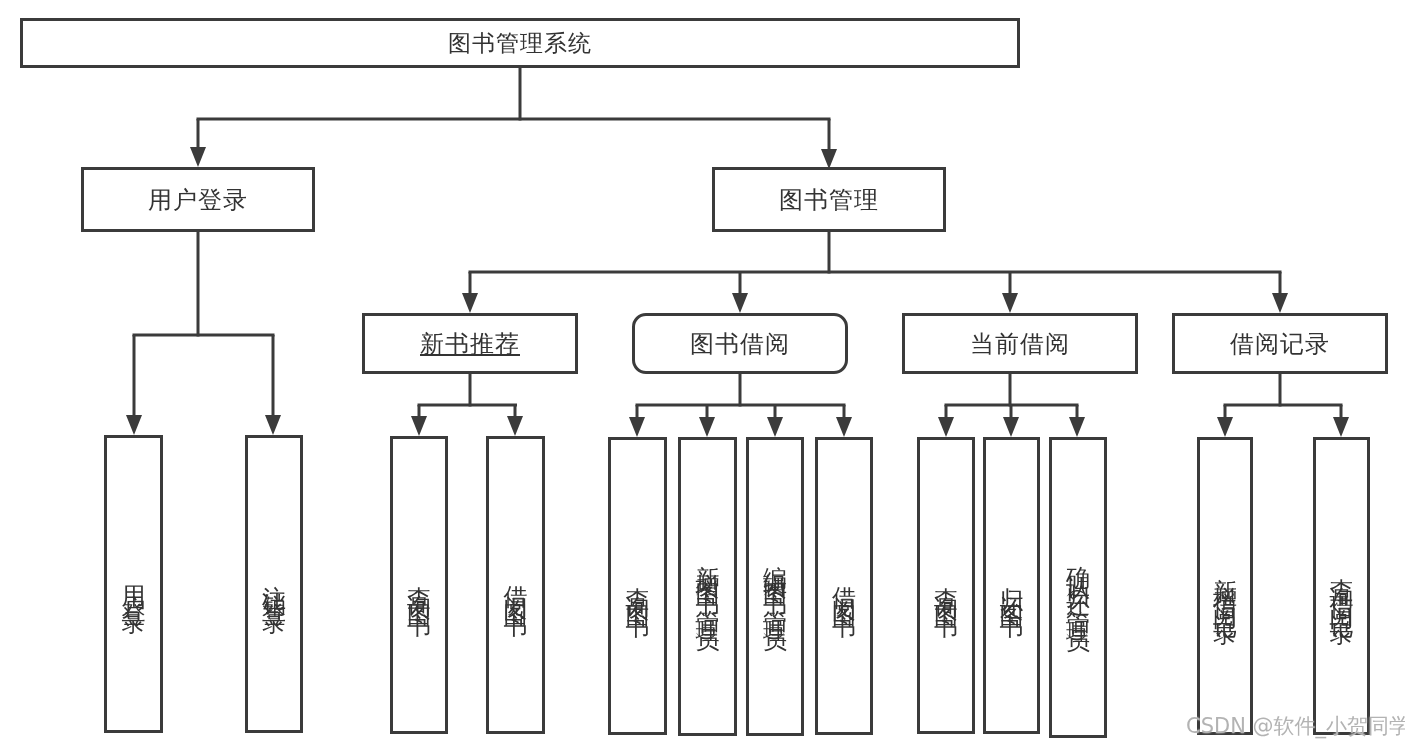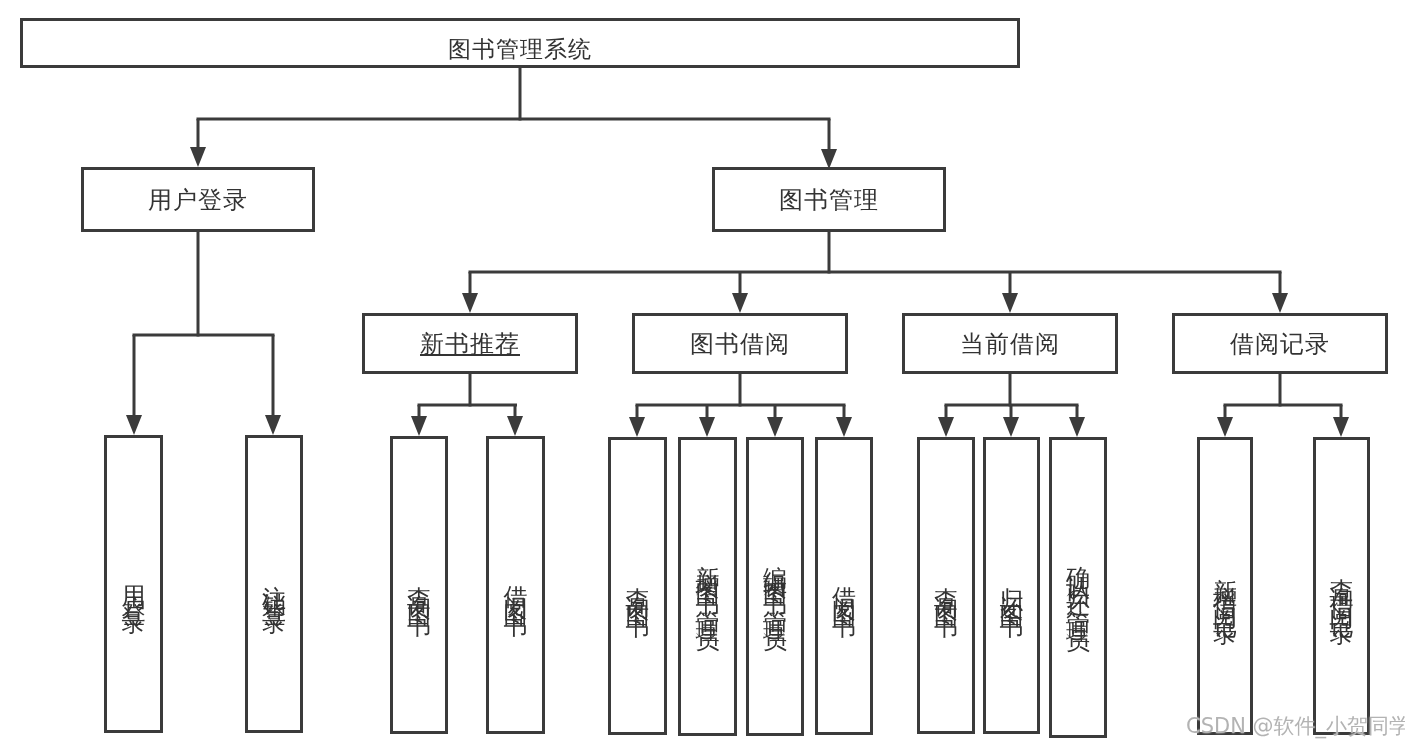--- a/index.html
+++ b/index.html
@@ -22,21 +22,21 @@
     position: absolute;
     box-sizing: border-box;
     border: 3px solid #3b3b3b;
     background: #ffffff;
     display: flex;
     align-items: center;
     justify-content: center;
     color: #333333;
   }
   .hbox { font-size: 24px; letter-spacing: 1px; white-space: nowrap; }
-  .root-box { font-size: 23px; align-items: flex-end; }
+  .root-box { font-size: 23px; }
   .vbox { font-size: 24px; }
   .vtext {
     writing-mode: vertical-rl;
     text-orientation: mixed;
     letter-spacing: 9px;
     line-height: 1;
     white-space: nowrap;
   }
   .watermark {
     position: absolute;
@@ -127,24 +127,24 @@
   <div class="box hbox" style="left:81px; top:167px; width:234px; height:65px;">
     <span>用户登录</span>
   </div>
   <div class="box hbox" style="left:712px; top:167px; width:234px; height:65px;">
     <span>图书管理</span>
   </div>
 
   <div class="box hbox" style="left:362px; top:313px; width:216px; height:61px;text-decoration:underline;">
     <span>新书推荐</span>
   </div>
-  <div class="box hbox" style="left:632px; top:313px; width:216px; height:61px;">
+  <div class="box hbox" style="left:632px; top:313px; width:216px; height:61px;border-radius:14px;">
     <span>图书借阅</span>
   </div>
-  <div class="box hbox" style="left:902px; top:313px; width:216px; height:61px;">
+  <div class="box hbox" style="left:902px; top:313px; width:236px; height:61px;">
     <span>当前借阅</span>
   </div>
   <div class="box hbox" style="left:1172px; top:313px; width:216px; height:61px;">
     <span>借阅记录</span>
   </div>
 
   <div class="box vbox" style="left:104px; top:435px; width:59px; height:298px;">
     <span class="vtext">用户登录</span>
   </div>
   <div class="box vbox" style="left:245px; top:435px; width:58px; height:298px;">

